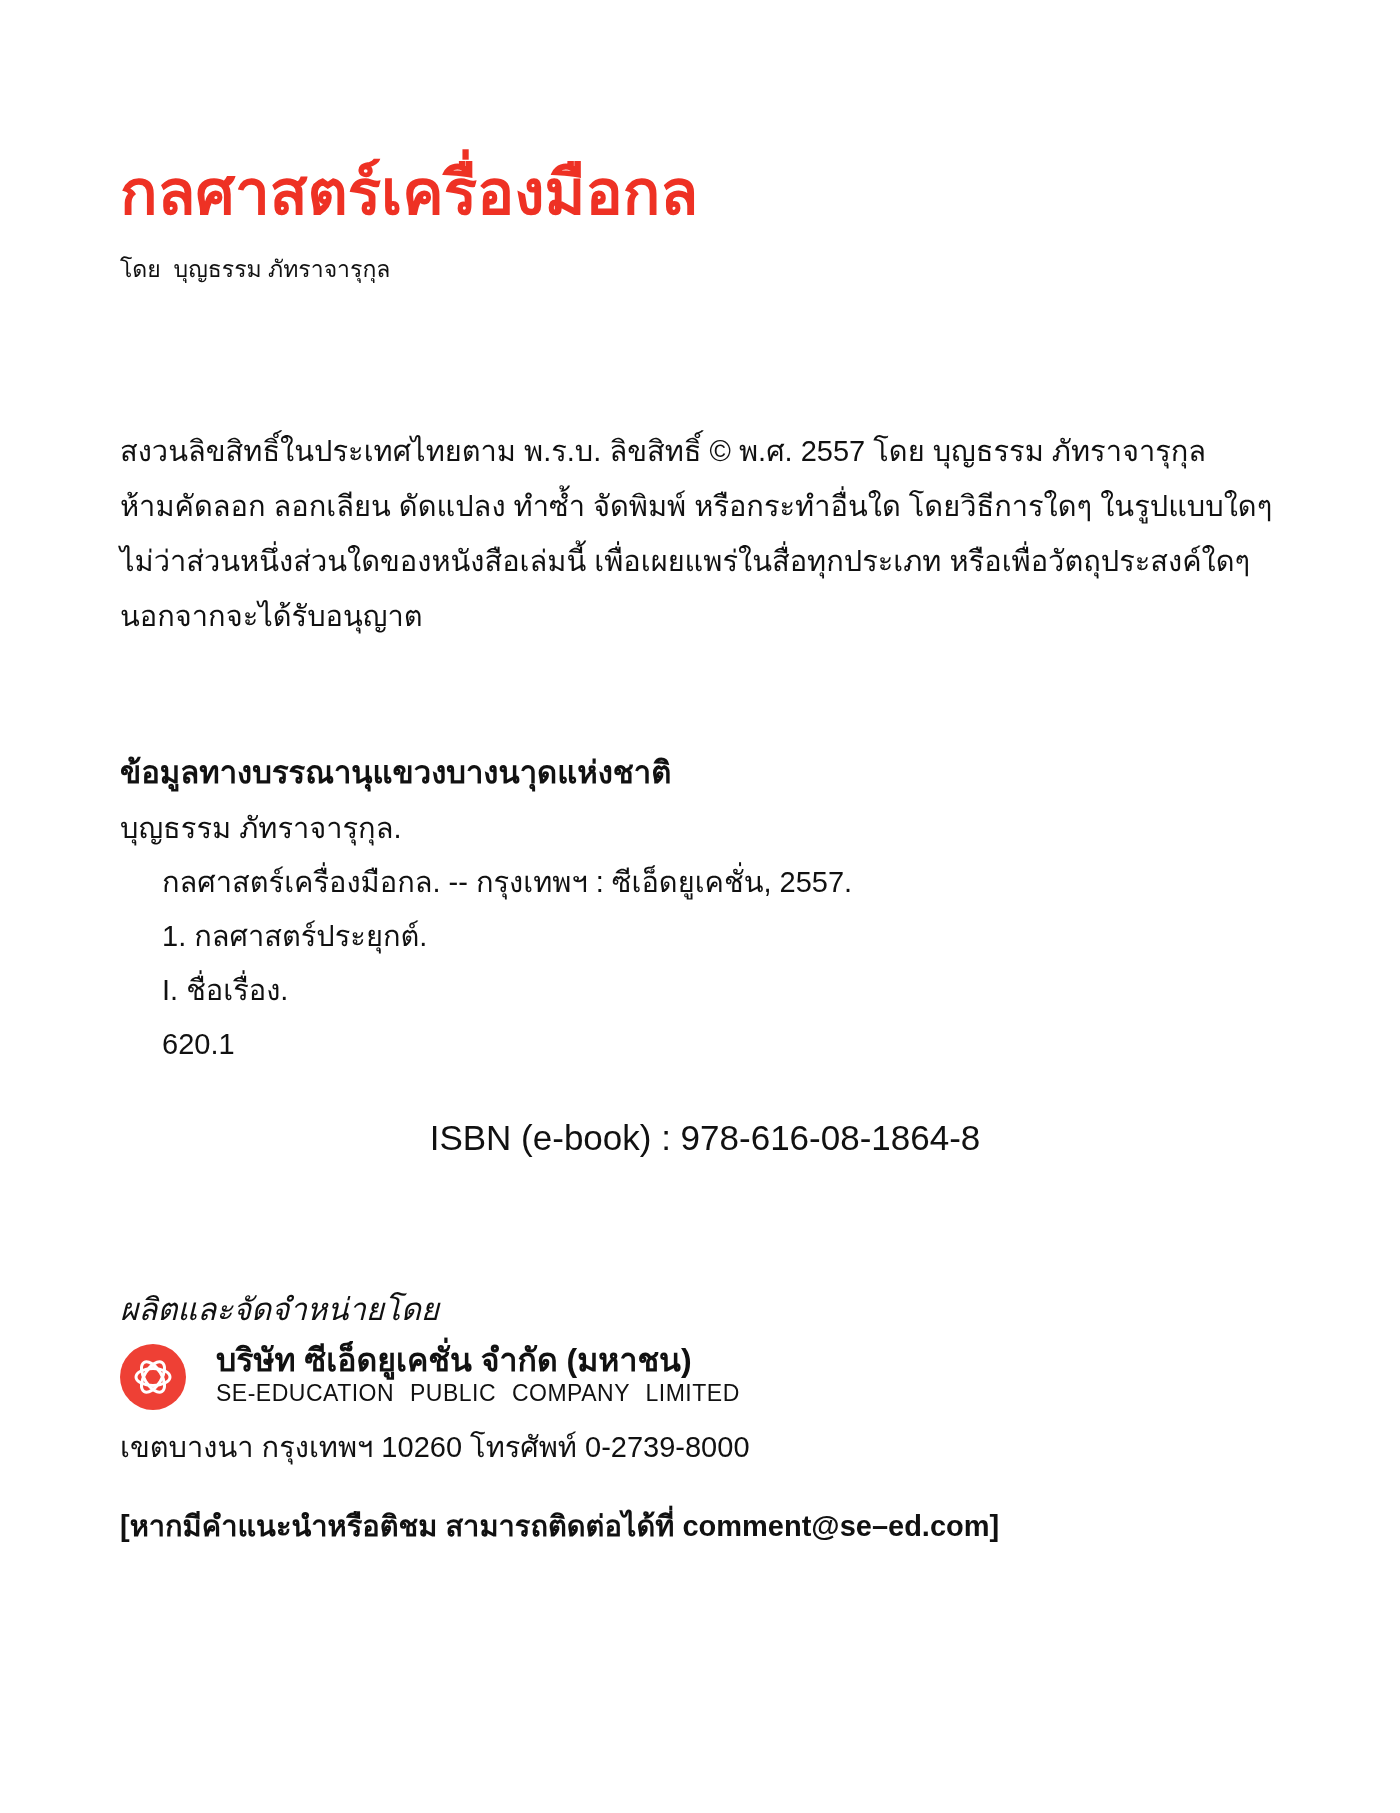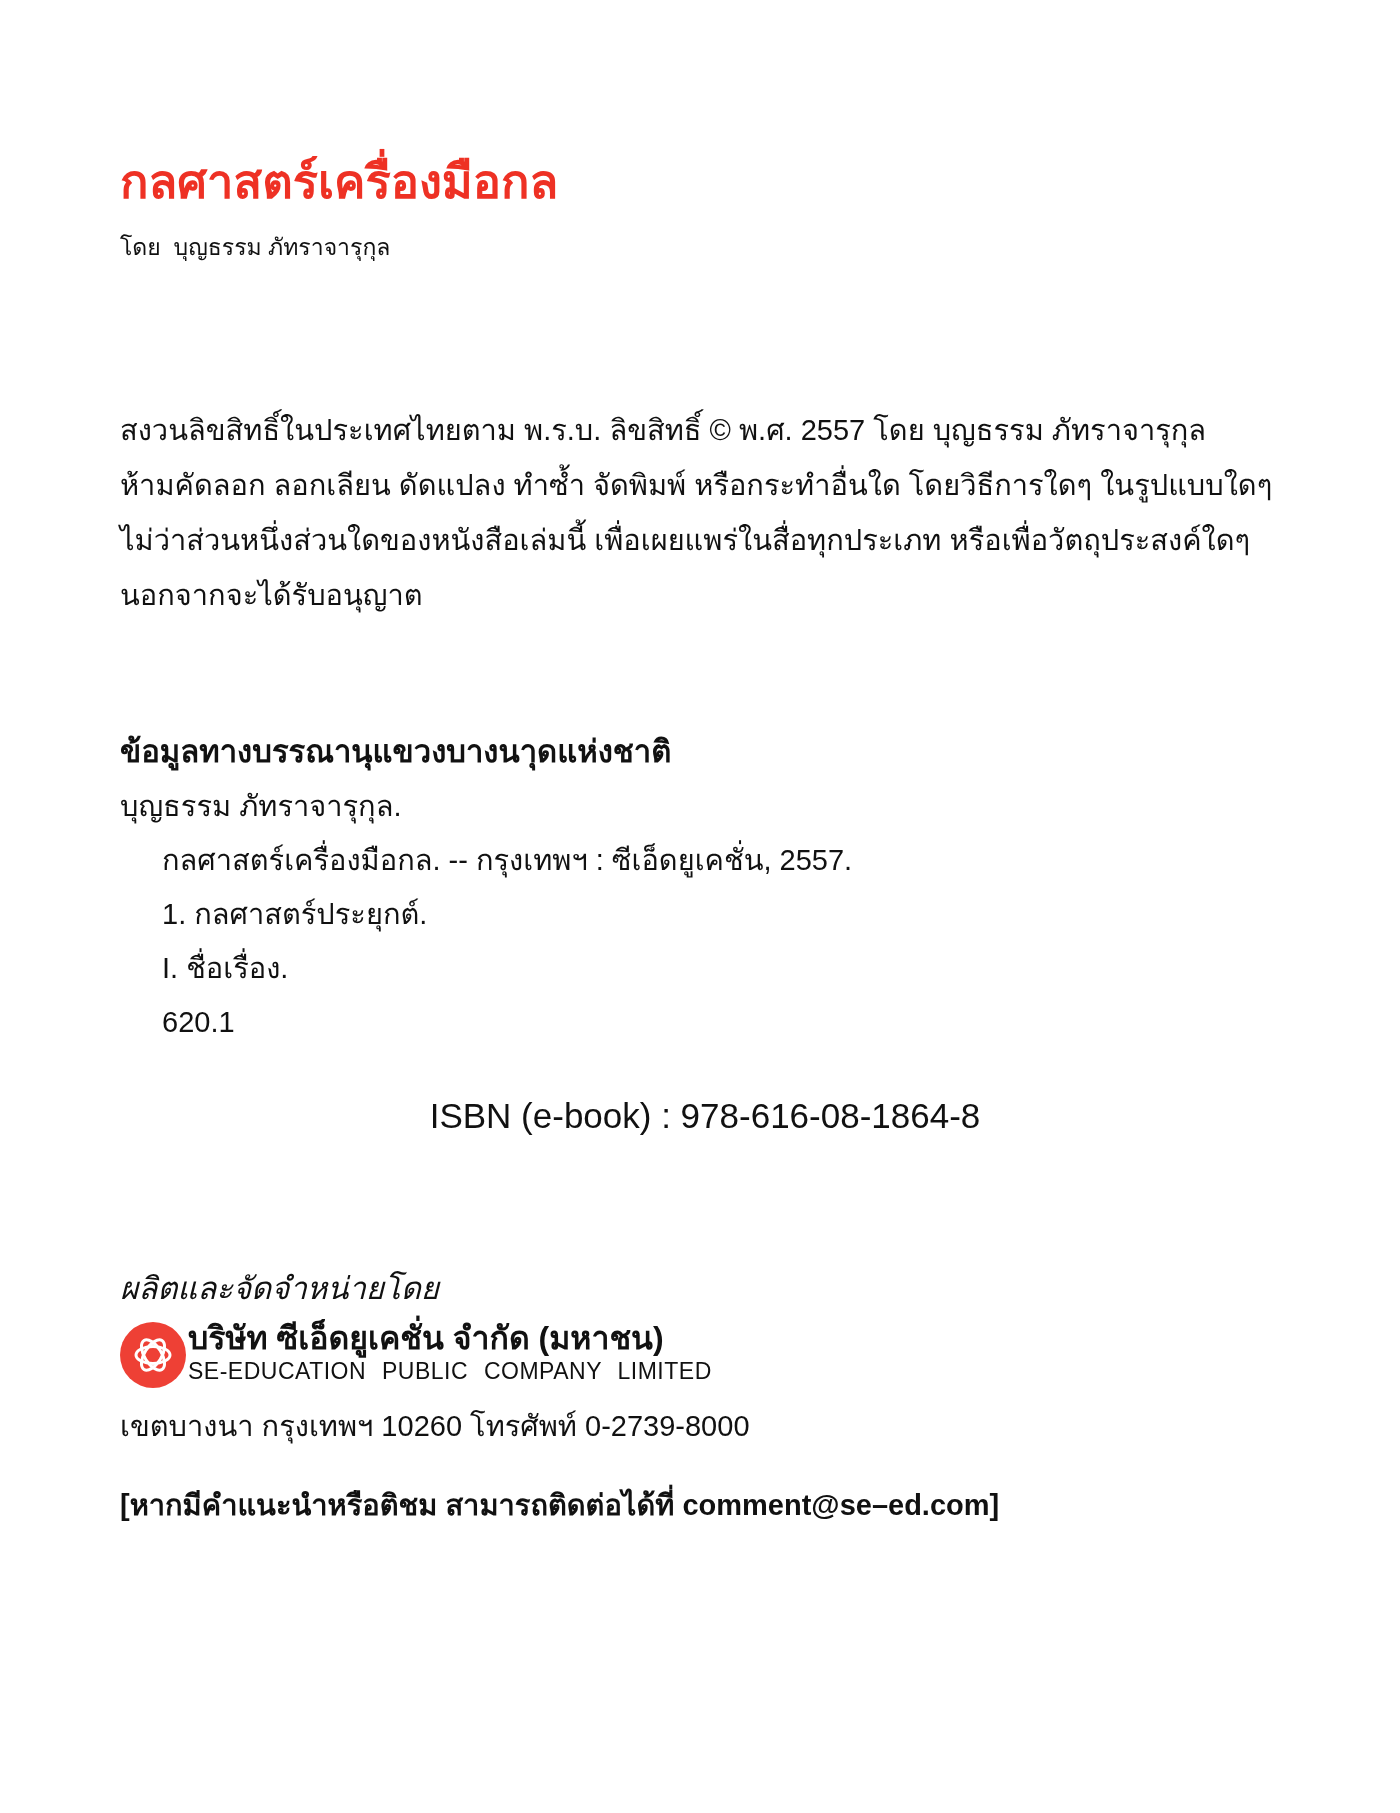--- a/index.html
+++ b/index.html
@@ -15,21 +15,21 @@
     font-family: "Liberation Sans", sans-serif;
   }
   .page {
     box-sizing: border-box;
     width: 1400px;
     height: 1813px;
     padding: 148px 110px 0 120px;
   }
   .book-title {
     color: #EE3124;
-    font-size: 47px;
+    font-size: 62px;
     font-weight: bold;
     line-height: 1.45;
     margin: 0;
   }
   .byline {
     margin-top: 14px;
     font-size: 23px;
     line-height: 1.5;
     white-space: pre-wrap;
   }
@@ -72,21 +72,21 @@
   .publisher-intro {
     font-size: 31px;
     font-style: italic;
     line-height: 1.4;
     margin: 0;
   }
   .publisher-identity {
     margin-top: 10px;
     display: flex;
     align-items: flex-start;
-    gap: 4px;
+    gap: 32px;
   }
   .logo-badge {
     width: 64px;
     height: 64px;
     flex: 0 0 64px;
     margin-top: 2px;
   }
   .publisher-names { padding-top: 0; }
   .publisher-name-thai {
     font-size: 32px;

